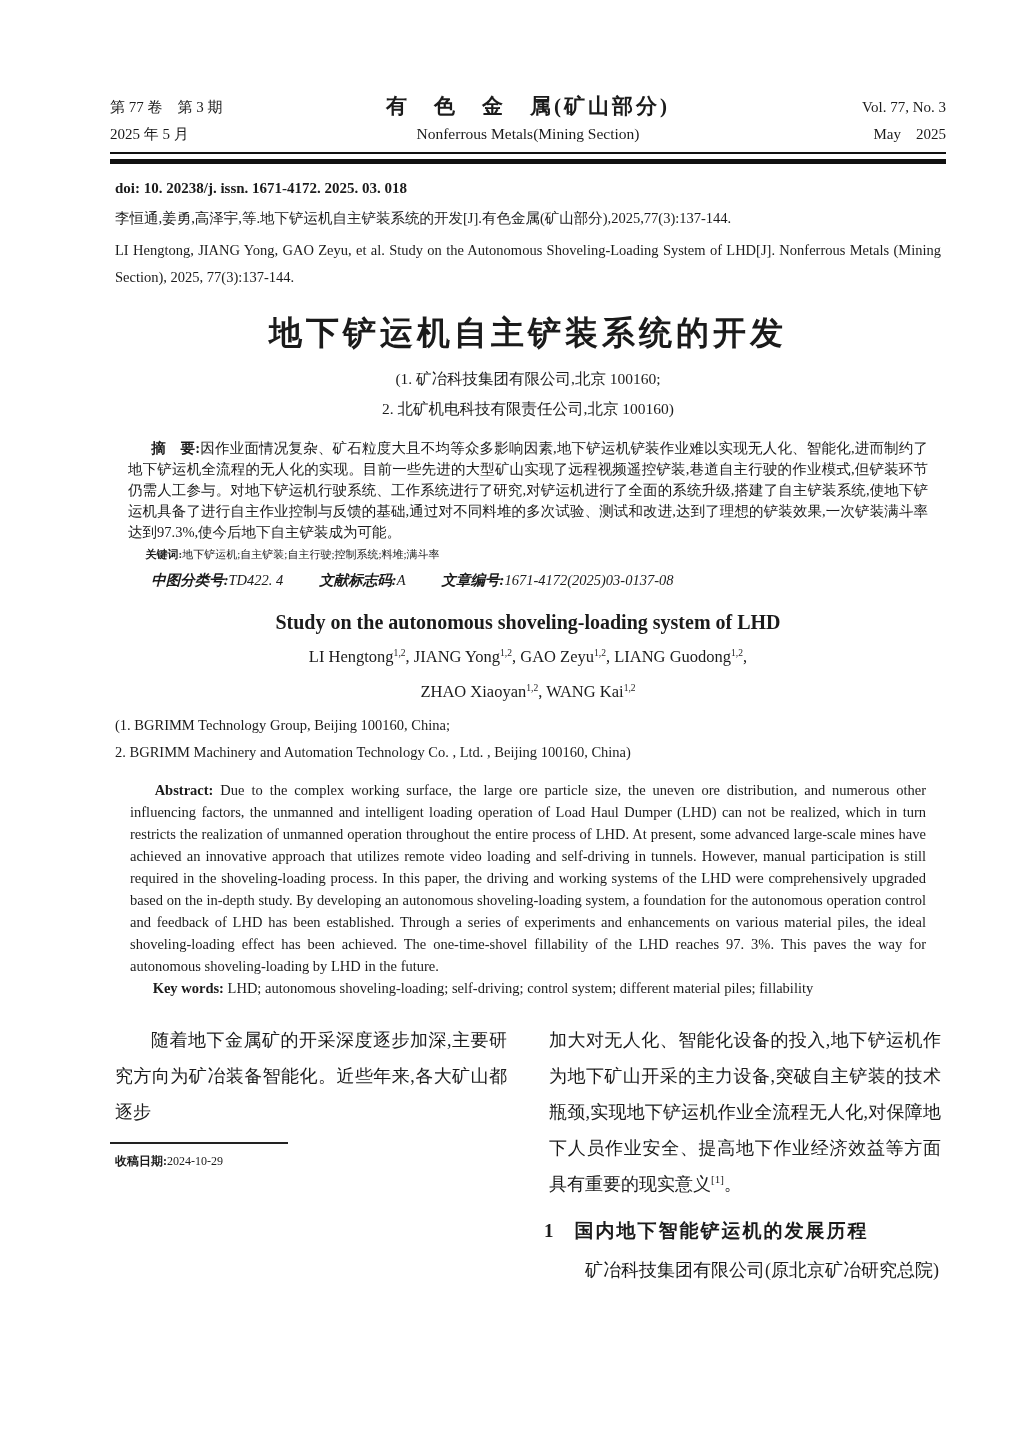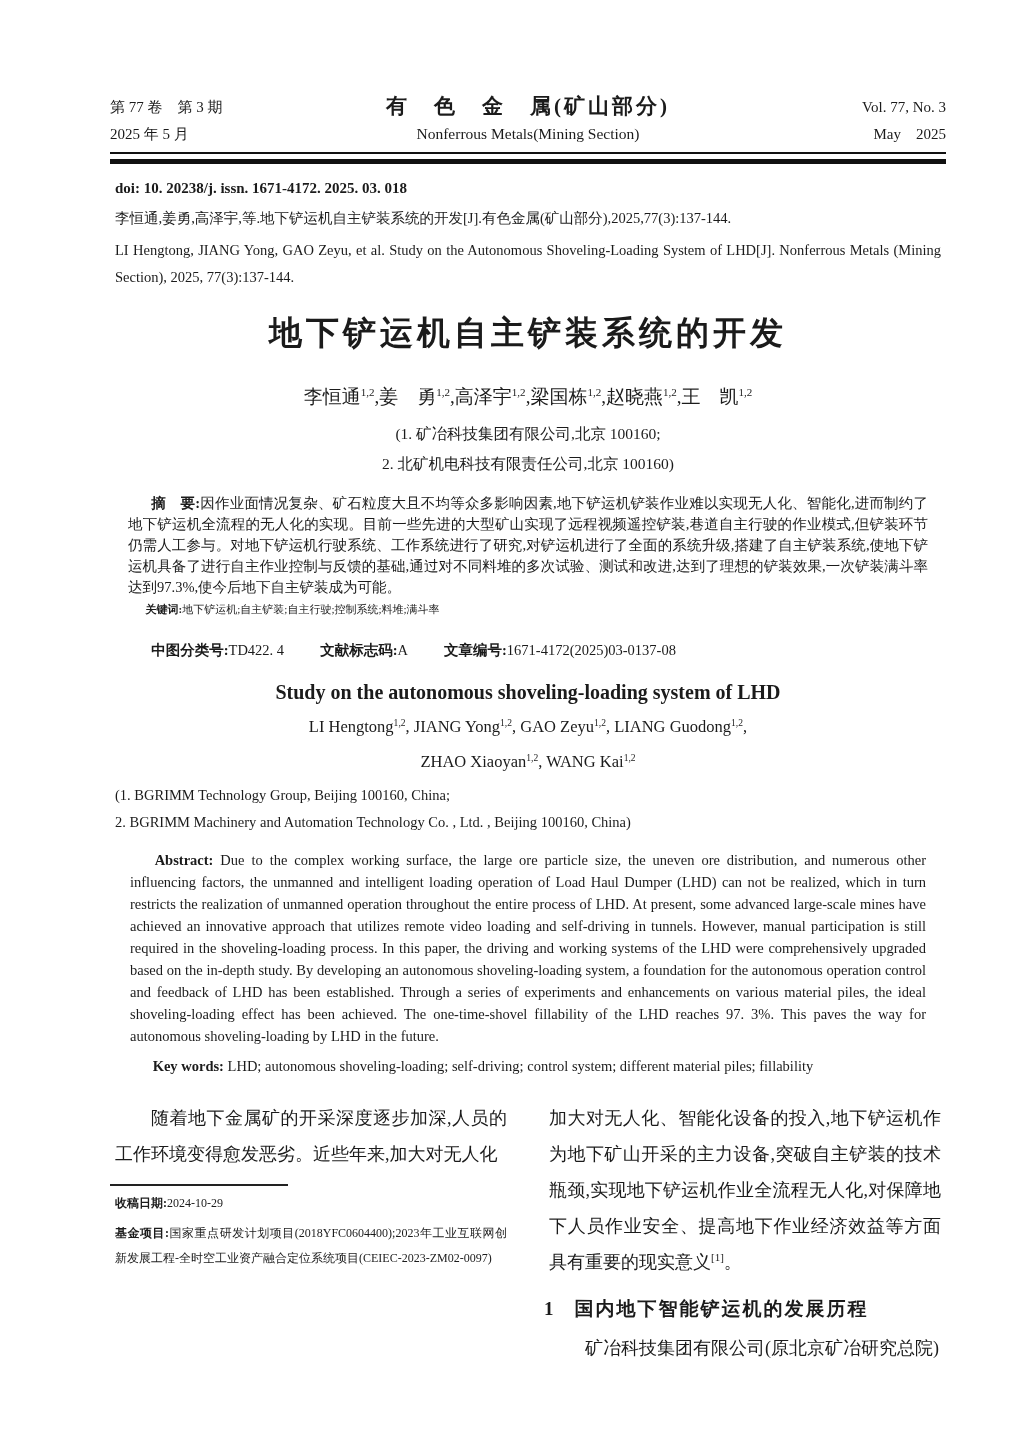--- a/index.html
+++ b/index.html
@@ -33,30 +33,30 @@
 
   
   .title-cn{margin-top:20px;text-align:center;font-size:33px;font-weight:bold;letter-spacing:4px;line-height:44px;}
   .authors-cn{margin-top:28px;text-align:center;font-size:19px;line-height:27px;}
   .affil-cn{margin-top:9px;text-align:center;font-size:15.5px;line-height:30px;}
 
   
   .abstract-cn{margin:14px 18px 0;font-size:14.5px;line-height:21px;text-align:justify;text-indent:1.6em;}
   .lbl{font-weight:bold;}
   .keywords-cn{margin:0 18px 0;font-size:11px;line-height:22px;text-indent:1.6em;}
-  .clc-line{margin:18px 18px 0;font-size:14.5px;line-height:25px;text-indent:1.6em;}
+  .clc-line{margin:3px 18px 0;font-size:14.5px;line-height:25px;text-indent:1.6em;font-style:italic;}
   .clc-pair{margin-right:36px;}
   .clc-pair:last-child{margin-right:0;}
 
   
   .title-en{margin-top:16px;text-align:center;font-size:20px;font-weight:bold;line-height:27px;}
   .authors-en{margin-top:6px;text-align:center;font-size:16.5px;line-height:30px;}
   .affil-en{margin-top:3px;font-size:14.5px;line-height:27px;}
   .abstract-en{margin:13px 20px 0;font-size:14.5px;line-height:22px;text-align:justify;text-indent:1.7em;}
-  .keywords-en{margin:8px 18px 0;font-size:14.5px;line-height:23px;text-indent:1.7em;text-align:justify;font-family:Liberation Serif, serif;}
+  .keywords-en{margin:0 18px 0;font-size:14.5px;line-height:23px;text-indent:1.7em;text-align:justify;font-family:Liberation Serif, serif;}
 
   
   .columns{display:flex;gap:32px;margin-top:17px;}
   .col{flex:1;min-width:0;}
   .body-par{font-size:18px;line-height:36px;text-align:justify;}
   .indent{text-indent:2em;}
   .ref-sup{font-size:11px;}
 
   .section-heading{margin:14px 0 6px;font-size:19px;font-weight:bold;letter-spacing:2px;line-height:30px;}
   .sec-num{margin-right:1.1em;letter-spacing:0;}
@@ -89,21 +89,20 @@
 
   <div class="double-rule"></div>
 
   <div class="meta">
     <p class="doi">doi: 10. 20238/j. issn. 1671-4172. 2025. 03. 018</p>
     <p class="cite-cn">李恒通,姜勇,高泽宇,等.地下铲运机自主铲装系统的开发[J].有色金属(矿山部分),2025,77(3):137-144.</p>
     <p class="cite-en">LI Hengtong, JIANG Yong, GAO Zeyu, et al. Study on the Autonomous Shoveling-Loading System of LHD[J]. Nonferrous Metals (Mining Section), 2025, 77(3):137-144.</p>
   </div>
 
   <h1 class="title-cn">地下铲运机自主铲装系统的开发</h1>
-  <p class="authors-cn">李恒通<sup>1,2</sup>,姜　勇<sup>1,2</sup>,高泽宇<sup>1,2</sup>,梁国栋<sup>1,2</sup>,赵晓燕<sup>1,2</sup>,王　凯<sup>1,2</sup></p>
   <p class="affil-cn">
     <span>(1. 矿冶科技集团有限公司,北京 100160;</span><br>
     <span>2. 北矿机电科技有限责任公司,北京 100160)</span>
   </p>
 
   <p class="abstract-cn"><span class="lbl">摘　要:</span><span>因作业面情况复杂、矿石粒度大且不均等众多影响因素,地下铲运机铲装作业难以实现无人化、智能化,进而制约了地下铲运机全流程的无人化的实现。目前一些先进的大型矿山实现了远程视频遥控铲装,巷道自主行驶的作业模式,但铲装环节仍需人工参与。对地下铲运机行驶系统、工作系统进行了研究,对铲运机进行了全面的系统升级,搭建了自主铲装系统,使地下铲运机具备了进行自主作业控制与反馈的基础,通过对不同料堆的多次试验、测试和改进,达到了理想的铲装效果,一次铲装满斗率达到97.3%,使今后地下自主铲装成为可能。</span></p>
   <p class="keywords-cn"><span class="lbl">关键词:</span><span>地下铲运机;自主铲装;自主行驶;控制系统;料堆;满斗率</span></p>
   <p class="clc-line">
     <span class="clc-pair"><span class="lbl">中图分类号:</span><span>TD422. 4</span></span><span class="clc-pair"><span class="lbl">文献标志码:</span><span>A</span></span><span class="clc-pair"><span class="lbl">文章编号:</span><span>1671-4172(2025)03-0137-08</span></span>
   </p>
@@ -114,25 +113,24 @@
   <p class="affil-en">
     <span>(1. BGRIMM Technology Group, Beijing 100160, China;</span><br>
     <span>2. BGRIMM Machinery and Automation Technology Co. , Ltd. , Beijing 100160, China)</span>
   </p>
 
   <p class="abstract-en"><span class="lbl">Abstract:</span> <span>Due to the complex working surface, the large ore particle size, the uneven ore distribution, and numerous other influencing factors, the unmanned and intelligent loading operation of Load Haul Dumper (LHD) can not be realized, which in turn restricts the realization of unmanned operation throughout the entire process of LHD. At present, some advanced large-scale mines have achieved an innovative approach that utilizes remote video loading and self-driving in tunnels. However, manual participation is still required in the shoveling-loading process. In this paper, the driving and working systems of the LHD were comprehensively upgraded based on the in-depth study. By developing an autonomous shoveling-loading system, a foundation for the autonomous operation control and feedback of LHD has been established. Through a series of experiments and enhancements on various material piles, the ideal shoveling-loading effect has been achieved. The one-time-shovel fillability of the LHD reaches 97. 3%. This paves the way for autonomous shoveling-loading by LHD in the future.</span></p>
   <p class="keywords-en"><span class="lbl">Key words:</span> <span>LHD; autonomous shoveling-loading; self-driving; control system; different material piles; fillability</span></p>
 
   <div class="columns">
     <div class="col">
-      <p class="body-par indent">随着地下金属矿的开采深度逐步加深,人员的工作环境变得愈发恶劣。近些年来,加大对无人化</p>
+      <p class="body-par indent">随着地下金属矿的开采深度逐步加深,主要研究方向为矿冶装备智能化。近些年来,各大矿山都逐步</p>
       <div class="footnote">
         <div class="fn-rule"></div>
         <p class="fn-par"><span class="fn-lbl">收稿日期:</span><span>2024-10-29</span></p>
-        <p class="fn-par"><span class="fn-lbl">基金项目:</span><span>国家重点研发计划项目(2018YFC0604400);2023年工业互联网创新发展工程-全时空工业资产融合定位系统项目(CEIEC-2023-ZM02-0097)</span></p>
       </div>
     </div>
     <div class="col">
       <p class="body-par"><span>加大对无人化、智能化设备的投入,地下铲运机作为地下矿山开采的主力设备,突破自主铲装的技术瓶颈,实现地下铲运机作业全流程无人化,对保障地下人员作业安全、提高地下作业经济效益等方面具有重要的现实意义</span><sup class="ref-sup">[1]</sup><span>。</span></p>
       <h2 class="section-heading"><span class="sec-num">1</span><span>国内地下智能铲运机的发展历程</span></h2>
       <p class="body-par indent">矿冶科技集团有限公司(原北京矿冶研究总院)</p>
     </div>
   </div>
 
 </div>

